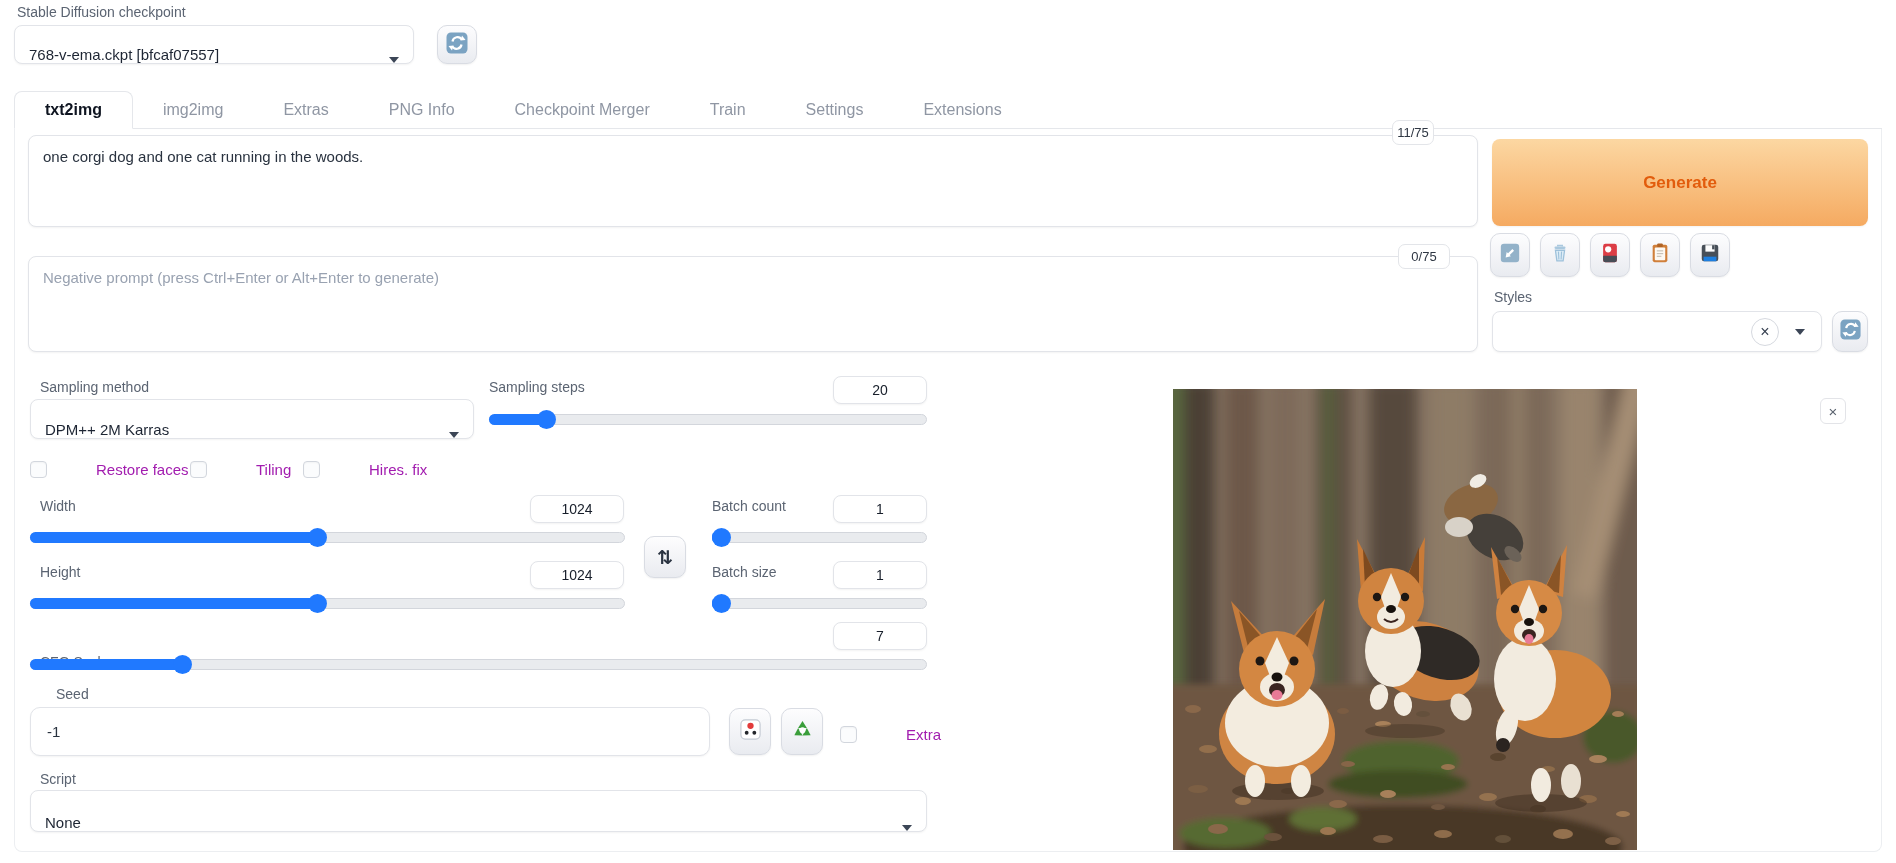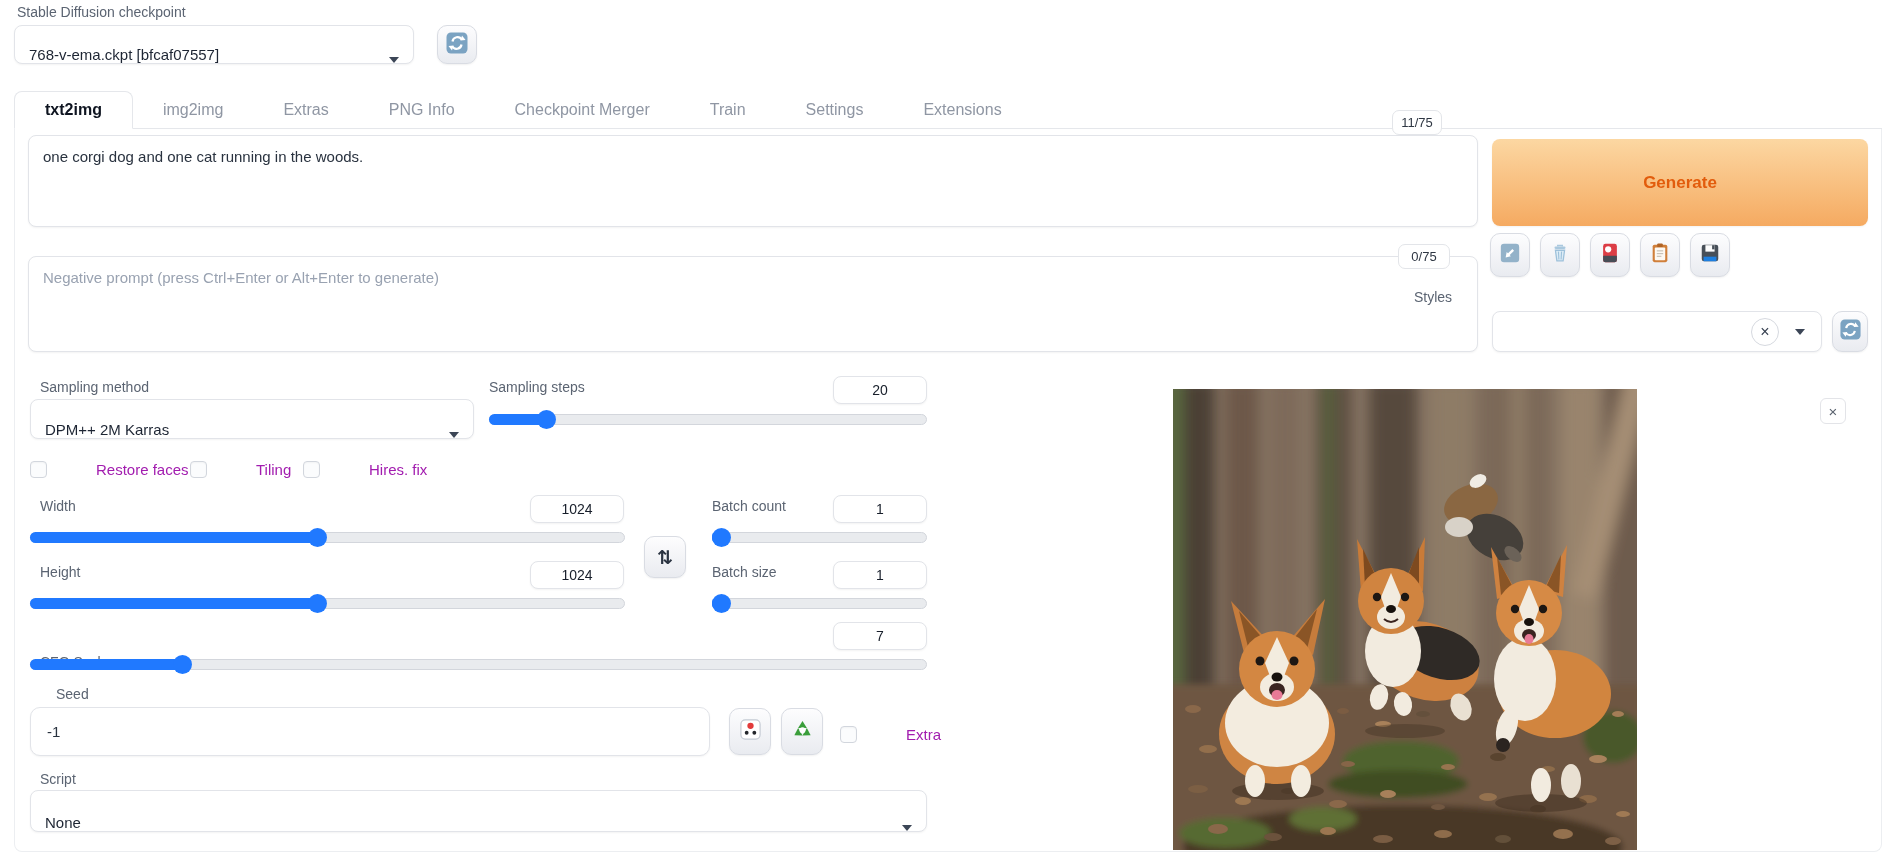--- a/index.html
+++ b/index.html
@@ -69,21 +69,21 @@
     <div class="tab">Checkpoint Merger</div>
     <div class="tab">Train</div>
     <div class="tab">Settings</div>
     <div class="tab">Extensions</div>
   </div>
   <div class="abs panelframe" style="left:14px;top:129px;width:1868px;height:723px;"></div>
 
   <div class="abs box" style="left:28px;top:135px;width:1450px;height:92px;">
     <textarea class="prompt" style="">one corgi dog and one cat running in the woods.</textarea>
   </div>
-  <div class="abs counter" style="left:1392px;top:110px;width:50px;height:25px;">11/75</div>
+  <div class="abs counter" style="left:1392px;top:120px;width:42px;height:25px;">11/75</div>
 
   <div class="abs box" style="left:28px;top:256px;width:1450px;height:96px;">
     <textarea class="prompt" placeholder="Negative prompt (press Ctrl+Enter or Alt+Enter to generate)" style=""></textarea>
   </div>
   <div class="abs counter" style="left:1398px;top:244px;width:52px;height:25px;">0/75</div>
 
   <div class="abs lbl" style="left:40px;top:379px;">Sampling method</div>
   <div class="abs box dd" style="left:30px;top:399px;width:444px;height:40px;">
     <span>DPM++ 2M Karras</span>
     <span class="caret"></span>
@@ -223,21 +223,21 @@
     <span>
       <svg width="22" height="22" viewBox="0 0 24 24">
           <rect x="3" y="3" width="18" height="18" rx="2.5" fill="#474f58"></rect>
           <rect x="7" y="3.5" width="10" height="7" fill="#fdfdfd"></rect>
           <rect x="14.3" y="3.5" width="2.6" height="4.5" fill="#474f58"></rect>
           <rect x="5" y="16" width="14" height="5" fill="#1d7fe0"></rect>
         </svg>
     </span>
   </div>
 
-  <div class="abs lbl" style="left:1414px;top:289px;">Styles</div>
+  <div class="abs lbl" style="left:1494px;top:289px;">Styles</div>
   <div class="abs box" style="left:1492px;top:311px;width:330px;height:41px;">
     <div class="clearcircle" style="position:absolute;right:42px;top:6px;">
       <span>×</span>
     </div>
     <span class="caret" style="position:absolute;right:16px;top:17px;"></span>
   </div>
   <div class="abs toolbtn" style="left:1832px;top:311px;width:36px;height:41px;">
     <span>
       <svg width="23" height="23" viewBox="0 0 24 24">
           <rect x="1.5" y="1.5" width="21" height="21" rx="4.5" fill="#7ba3c2"></rect>

